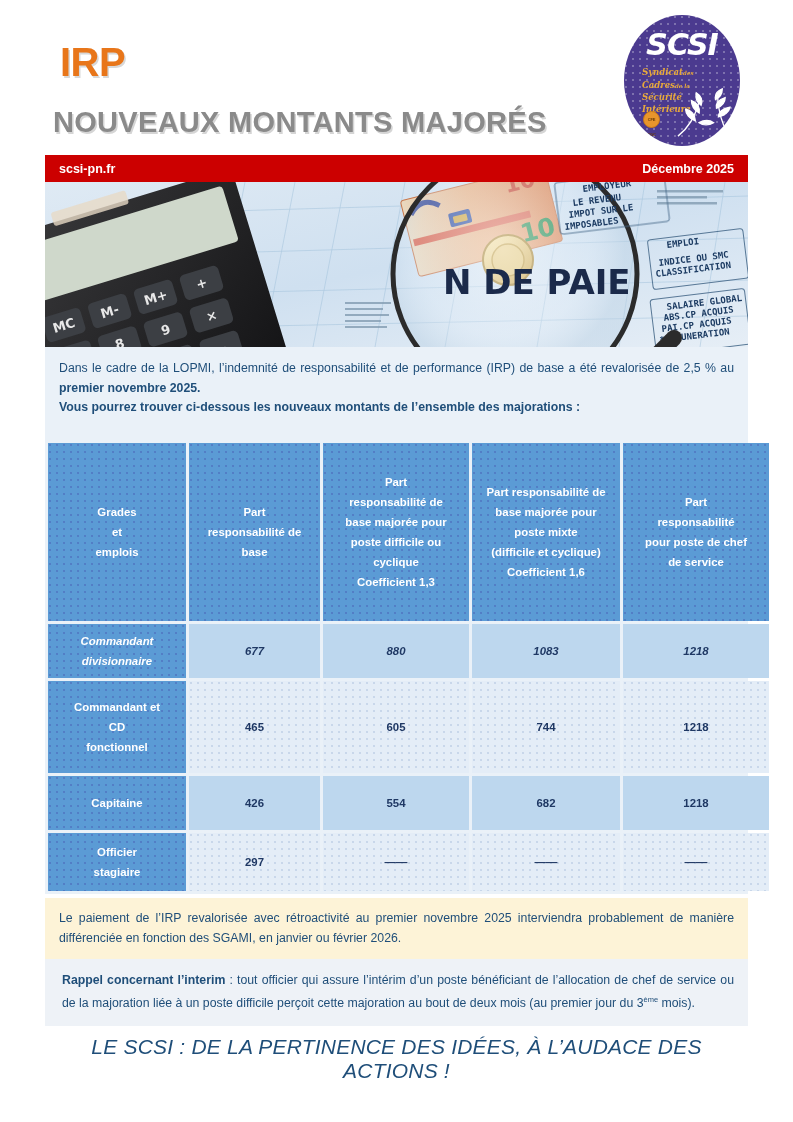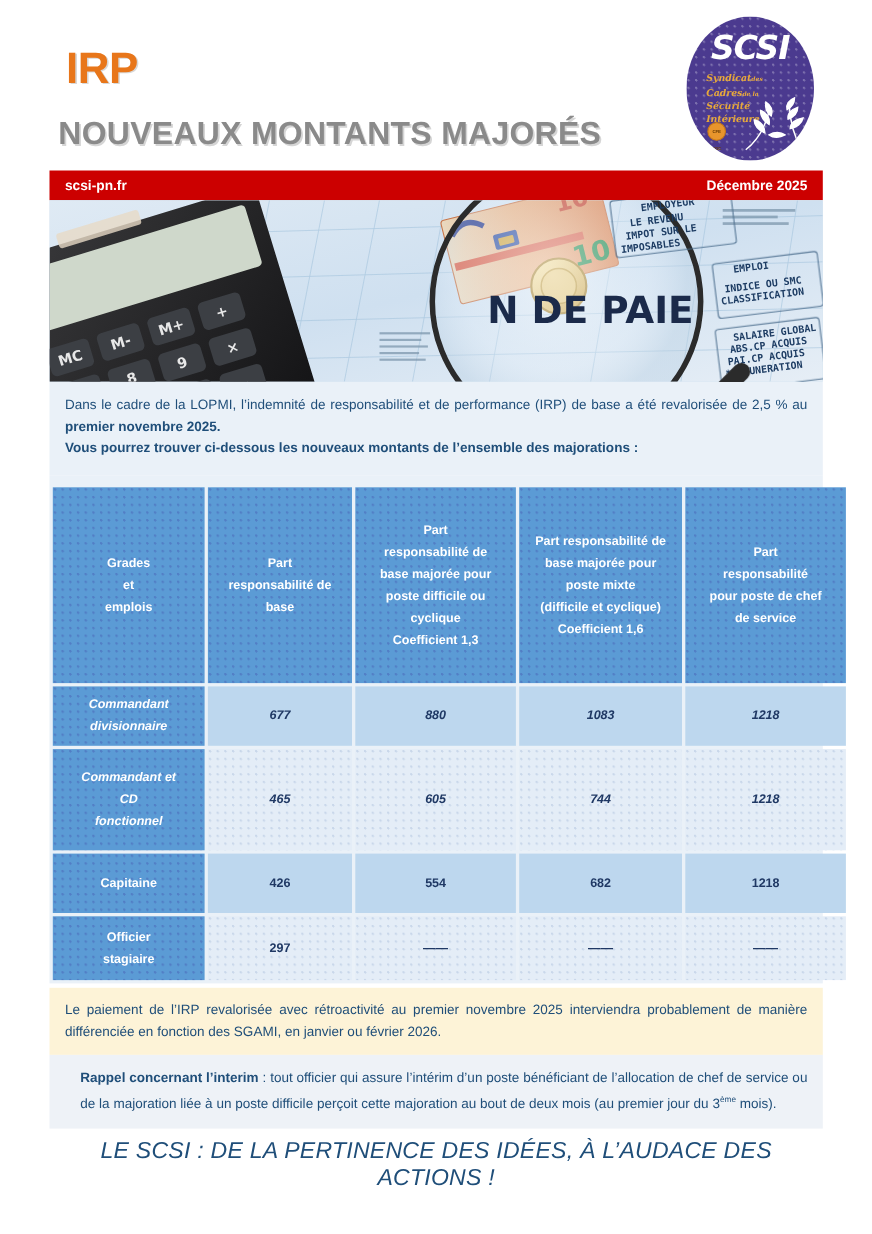--- a/index.html
+++ b/index.html
@@ -182,37 +182,37 @@
     color: #ffffff;
   }
   tr.band-a td.val { background: #bdd7ee; color: #1F3864; }
   tr.band-b td.val {
     background:
       radial-gradient(circle at 2px 2px, rgba(150,175,210,.35) 1px, transparent 1.2px) 0 0/7px 7px,
       #e4edf7;
     color: #1F3864;
   }
   tr.r1 td { height: 54px; font-style: italic; }
-  tr.r2 td { height: 92px; font-style: italic; }
+  tr.r2 td { height: 92px; }
   tr.r3 td { height: 54px; }
   tr.r4 td { height: 58px; }
 
   
   .note-yellow {
     background: #fdf3d7;
     padding: 10px 14px 11px 14px;
     color: #1F4E79;
     font-size: 12.3px;
     line-height: 20px;
     text-align: justify;
     margin-top: 4px;
   }
   .note-plain {
     background: #eef2f7;
-    padding: 11px 14px 12px 28px;
+    padding: 11px 14px 12px 17px;
     color: #1F4E79;
     font-size: 12.3px;
     line-height: 20.5px;
     text-align: justify;
   }
   .note-plain b { font-weight: bold; }
   .note-plain sup { font-size: 7.5px; vertical-align: super; }
 
   
   .footer {

